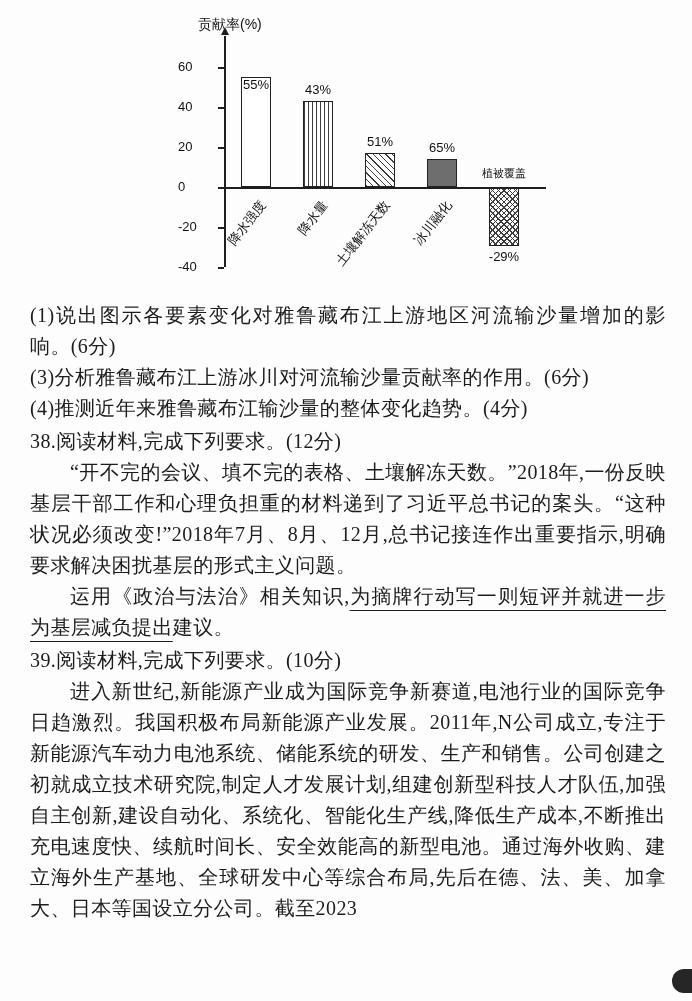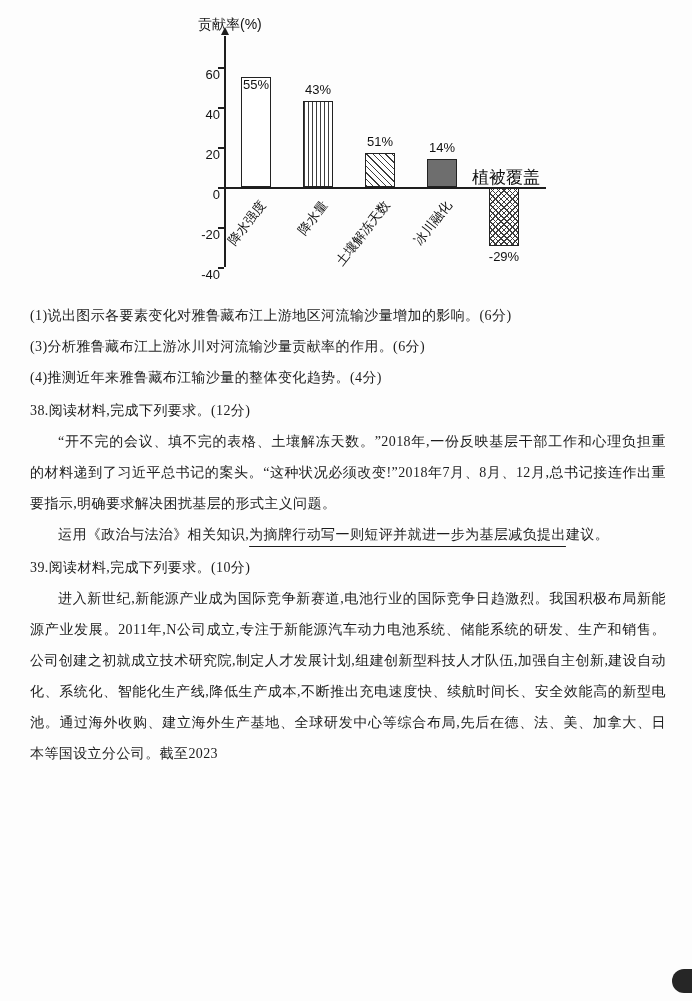--- a/index.html
+++ b/index.html
@@ -12,36 +12,36 @@
     color:#1c1c1c;
   }
   
   .chart{position:relative;width:430px;height:276px;margin-left:148px;
     font-family:"Liberation Sans","DejaVu Sans",sans-serif;font-size:13px;color:#111;}
   .chart .ylabel{position:absolute;left:20px;top:6px;font-size:14px;}
   .axline{position:absolute;background:#1e1e1e;}
   .yarrow{position:absolute;width:0;height:0;
     border-left:4px solid transparent;border-right:4px solid transparent;
     border-bottom:8px solid #1e1e1e;}
-  .ytick-label{position:absolute;width:42px;text-align:right;height:16px;line-height:16px;margin-top:8px;}
+  .ytick-label{position:absolute;width:42px;text-align:left;height:16px;line-height:16px;}
   .ytick-mark{position:absolute;background:#1e1e1e;}
   .bar{position:absolute;border:1.4px solid #222;box-sizing:border-box;background:#fff;}
   .p-plain{background:#fff;}
   .p-vertical{background-image:repeating-linear-gradient(90deg,#3d3d3d 0,#3d3d3d 1px,transparent 1px,transparent 4px);}
   .p-diagonal{background-image:repeating-linear-gradient(45deg,#3d3d3d 0,#3d3d3d 1px,transparent 1px,transparent 4.5px);}
   .p-solid{background:#6e6e6e;}
   .p-cross{background-image:
       repeating-linear-gradient(45deg,#3d3d3d 0,#3d3d3d 1px,transparent 1px,transparent 4px),
       repeating-linear-gradient(-45deg,#3d3d3d 0,#3d3d3d 1px,transparent 1px,transparent 4px);}
   .val-label{position:absolute;width:56px;text-align:center;height:16px;line-height:16px;font-size:13px;}
   .cat-rot{position:absolute;width:120px;text-align:right;white-space:nowrap;
     transform:rotate(-52deg);transform-origin:100% 0;font-size:13px;}
-  .cat-flat{position:absolute;width:64px;text-align:center;white-space:nowrap;font-size:17px;}
+  .cat-flat{position:absolute;width:64px;text-align:center;white-space:nowrap;font-size:11px;}
   
-  .textblock{margin-top:14px;font-size:14px;line-height:31px;letter-spacing:0.4px;text-align:justify;}
+  .textblock{margin-top:14px;font-size:20px;line-height:31px;letter-spacing:0.4px;text-align:justify;}
   .textblock p{margin:0;}
   .q{margin:0;}
   .para{text-indent:2em;}
   .ul-seg{text-decoration:underline;text-underline-offset:7px;text-decoration-thickness:1px;}
   .artifact{position:absolute;right:-10px;bottom:8px;width:30px;height:24px;
     background:#262626;border-radius:14px 0 0 14px;}
 </style>
 </head>
 <body>
 
@@ -68,21 +68,21 @@
       <div class="bar p-plain" style="left: 63px; top: 67px; width: 30px; height: 110px;"></div>
       <div class="val-label" style="left: 50px; top: 48px; margin-top: 19px;">55%</div>
       <div class="cat-rot" style="left: -42px; top: 187px;">降水强度</div>
       <div class="bar p-vertical" style="left: 125px; top: 91px; width: 30px; height: 86px;"></div>
       <div class="val-label" style="left: 112px; top: 72px;">43%</div>
       <div class="cat-rot" style="left: 20px; top: 187px;">降水量</div>
       <div class="bar p-diagonal" style="left: 187px; top: 143px; width: 30px; height: 34px;"></div>
       <div class="val-label" style="left: 174px; top: 124px;">51%</div>
       <div class="cat-rot" style="left: 82px; top: 187px;">土壤解冻天数</div>
       <div class="bar p-solid" style="left: 249px; top: 149px; width: 30px; height: 28px;"></div>
-      <div class="val-label" style="left: 236px; top: 130px;">14%</div>
+      <div class="val-label" style="left: 236px; top: 130px;">65%</div>
       <div class="cat-rot" style="left: 144px; top: 187px;">冰川融化</div>
       <div class="bar p-cross" style="left: 311px; top: 178px; width: 30px; height: 58px;"></div>
       <div class="val-label" style="left: 298px; top: 239px;">-29%</div>
       <div class="cat-flat" style="left: 294px; top: 156px;">植被覆盖</div>
     </div>
 
   <div class="textblock">
     <p class="q">(1)说出图示各要素变化对雅鲁藏布江上游地区河流输沙量增加的影响。(6分)</p>
     <p class="q">(3)分析雅鲁藏布江上游冰川对河流输沙量贡献率的作用。(6分)</p>
     <p class="q">(4)推测近年来雅鲁藏布江输沙量的整体变化趋势。(4分)</p>

